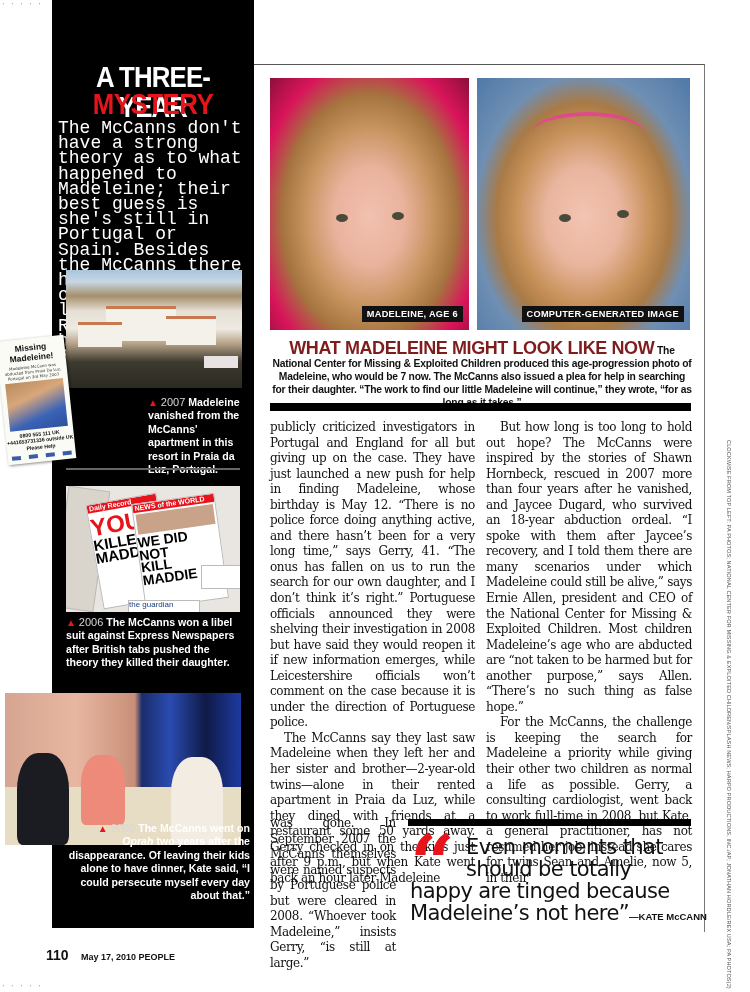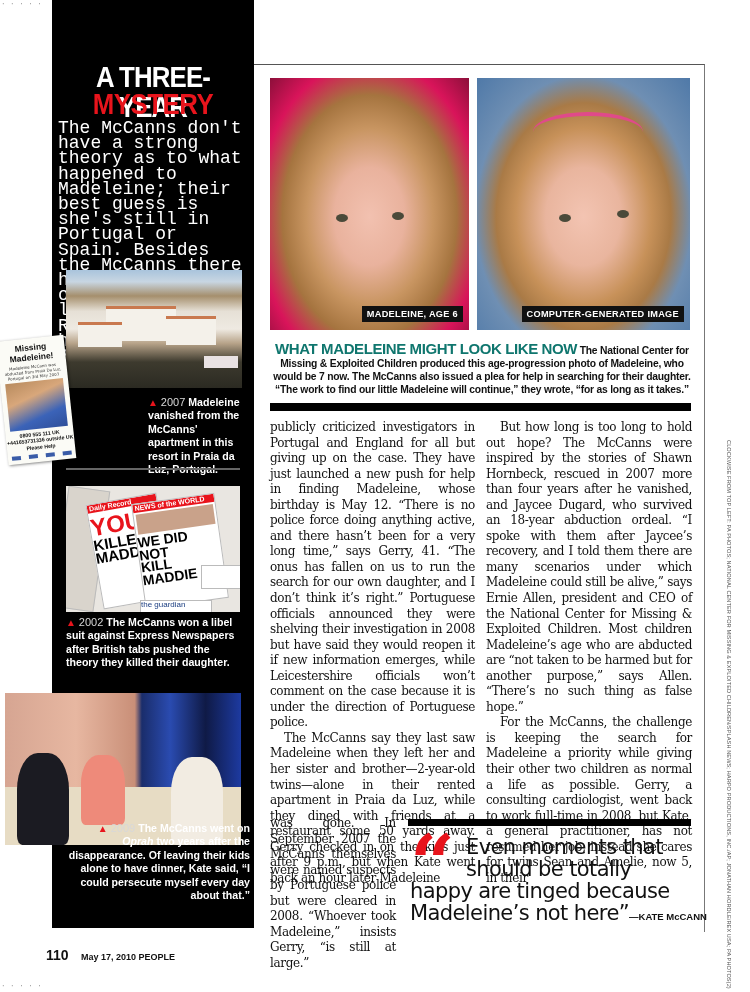--- a/index.html
+++ b/index.html
@@ -47,21 +47,21 @@
   
   .frame { position: absolute; left: 254px; top: 64px; width: 450px; height: 867px; border-top: 1px solid #555; border-right: 1px solid #777; }
   .big-photo { position: absolute; top: 78px; height: 252px; overflow: hidden; }
   .bp1 { left: 270px; width: 199px; background: radial-gradient(ellipse at 50% 55%, #f2c1b0 0%, #e9b29d 25%, #c89561 45%, #a5743f 62%, #d9145a 80%, #8c0f3a 100%); }
   .bp2 { left: 477px; width: 213px; background: radial-gradient(ellipse at 50% 55%, #f3c4b2 0%, #e9b59e 25%, #c79159 45%, #a97a46 58%, #6f8fb3 72%, #4f79a8 100%); }
   .face-eyes { position:absolute; width: 12px; height: 8px; border-radius: 50%; background:#4a4a3a; }
   .headband { position:absolute; left: 56px; top: 34px; width: 110px; height: 36px; border-top: 4px solid #e04a8a; border-radius: 50% 50% 0 0; }
   .photo-label { position: absolute; bottom: 8px; right: 6px; background: #111; color: #fff; font-family: "Liberation Sans", sans-serif; font-weight: 700; font-size: 9.2px; letter-spacing: 0.3px; padding: 3px 5px; }
 
   .headline-caption { position: absolute; left: 272px; top: 342px; width: 420px; text-align: center; font-family: "Liberation Sans", sans-serif; font-weight: 700; font-size: 10.3px; line-height: 13px; color: #111; letter-spacing: -0.2px; }
-  .headline-caption .red { color: #0f766e; font-size: 15px; letter-spacing: -0.4px; }
+  .headline-caption .red { color: #7f1d1d; font-size: 18px; letter-spacing: -0.4px; }
   .black-bar { position: absolute; background: #000; }
 
   .body-col { position: absolute; font-family: "DejaVu Serif", serif; font-size: 12px; line-height: 15.55px; color: #111; text-align: justify; letter-spacing: -0.35px; }
   .body-col p { margin: 0; }
   .body-col p.indent { text-indent: 14px; }
   .col1 { left: 270px; top: 420px; width: 205px; }
   .col1b { left: 270px; top: 816px; width: 126px; }
   .col2 { left: 486px; top: 420px; width: 206px; }
 
   .pullquote { position: absolute; left: 410px; top: 836px; width: 290px; font-family: "DejaVu Sans", sans-serif; color: #111; font-size: 21px; line-height: 22px; letter-spacing: -0.6px; }
@@ -125,25 +125,25 @@
     <div style="font-size:15px;">MADDIE</div>
   </div>
   <div class="tab-paper" style="left:72px;top:12px;width:82px;height:104px;transform:rotate(-8deg);">
     <div class="mast">NEWS of the WORLD</div>
     <div style="height:20px;background:#c9a28a;margin:2px;"></div>
     <div style="font-size:14px;">WE DID NOT</div>
     <div style="font-size:14px;">KILL</div>
     <div style="font-size:14px;">MADDIE</div>
   </div>
   <div class="tab-paper" style="left:154px;top:60px;width:22px;height:60px;color:#1a5fd0;font-size:10px;transform:rotate(90deg);">METRO</div>
-  <div class="tab-paper" style="left:62px;top:114px;width:70px;height:14px;font-size:8px;color:#1a3d80;font-weight:400;margin-left:12px;">the guardian</div>
+  <div class="tab-paper" style="left:62px;top:114px;width:70px;height:14px;font-size:8px;color:#1a3d80;font-weight:400;">the guardian</div>
 </div>
 <div class="caption" style="left:66px;top:616px;width:178px;">
   <span class="tri">▲</span>
-  <span class="yr">2002</span>
+  <span class="yr">2006</span>
   <span>The McCanns won a libel suit against Express Newspapers after British tabs pushed the theory they killed their daughter.</span>
 </div>
 
 <div class="photo oprah">
   <div class="couch"></div>
   <div class="person" style="left:12px;top:60px;width:52px;height:92px;background:#1b1b22;"></div>
   <div class="person" style="left:76px;top:62px;width:44px;height:70px;background:#ee8a7a;"></div>
   <div class="person" style="left:166px;top:64px;width:52px;height:88px;background:#f2ece2;"></div>
 </div>
 <div class="caption" style="left:66px;top:822px;width:184px;text-align:right;">

